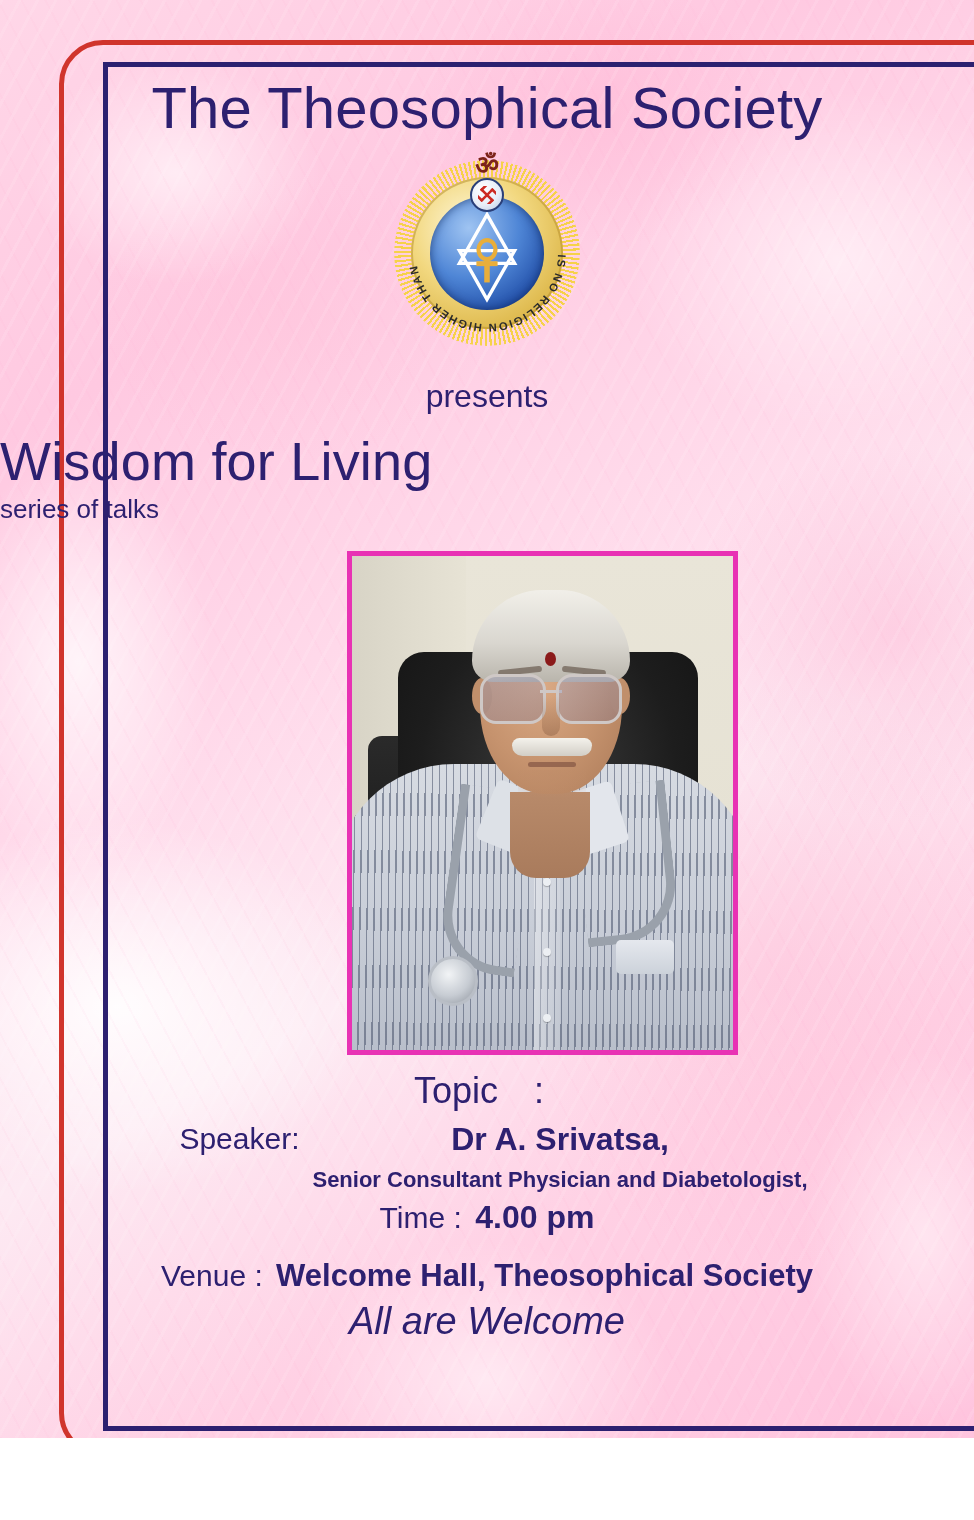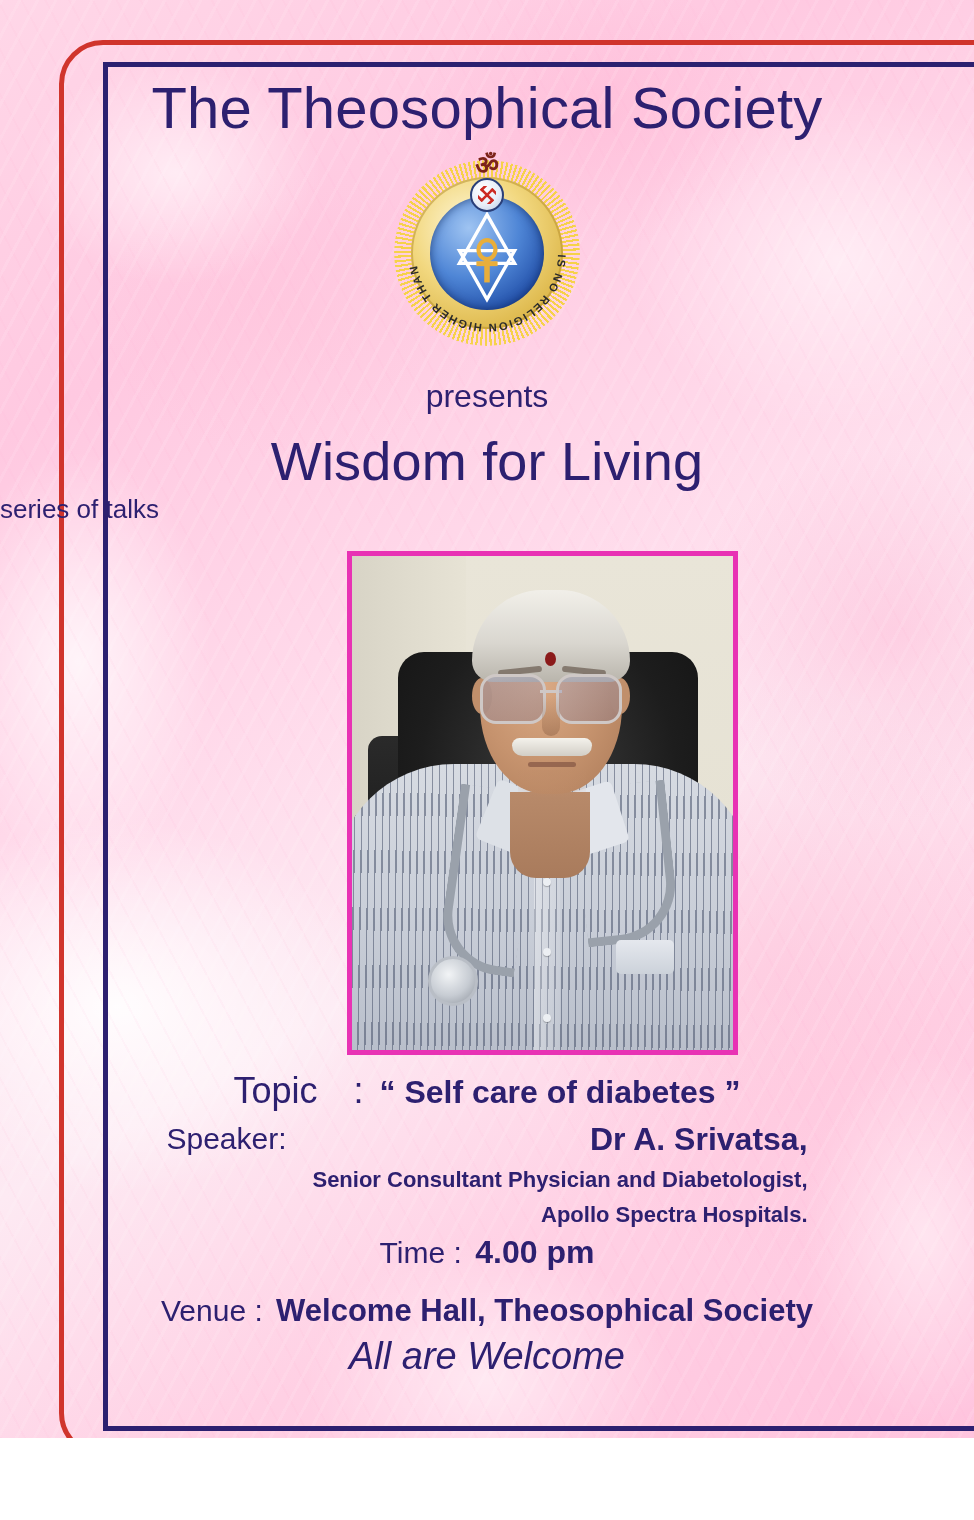--- a/index.html
+++ b/index.html
@@ -168,21 +168,21 @@
     top: 378px;
     text-align: center;
     font-size: 32px;
     color: #2d2070;
     font-weight: 400;
   }
   .series-title {
     position: absolute;
     left: 0; right: 0;
     top: 430px;
-    text-align: center;
+    text-align: left;
     font-size: 54px;
     color: #2d2070;
     font-weight: 400;
     letter-spacing: 0.2px;
   }
   .series-sub {
     position: absolute;
     left: 0; right: 0;
     top: 494px;
     text-align: left;
@@ -388,24 +388,24 @@
 
   .row-speaker {
     display: flex;
     justify-content: center;
     margin-top: 10px;
   }
   .speaker-label {
     color: #2d2070;
     font-size: 30px;
     width: 146px;
-    text-align: left;
+    text-align: center;
     white-space: nowrap;
   }
-  .speaker-col { text-align: right; }
+  .speaker-col { text-align: center; }
   .speaker-name {
     color: #2d2070;
     font-size: 32px;
     font-weight: 700;
     line-height: 1.12;
   }
   .speaker-meta {
     color: #2d2070;
     font-size: 22px;
     font-weight: 700;
@@ -534,29 +534,27 @@
       <div class="ph-mouth"></div>
       <div class="ph-chin"></div>
     </div>
   </div>
 
   <div class="details">
 
     <div class="row-topic">
       <span class="lbl topic-label">Topic</span>
       <span class="lbl topic-colon">:</span>
-      <span class="val-bold">“ Self care of diabetes ”</span>
     </div>
 
     <div class="row-speaker">
       <span class="speaker-label">Speaker:</span>
       <span class="speaker-col">
         <div class="speaker-name">Dr A. Srivatsa,</div>
         <div class="speaker-meta">Senior Consultant Physician and Diabetologist,</div>
-        <div class="speaker-meta">Apollo Spectra Hospitals.</div>
       </span>
     </div>
 
 
     <div class="row-time">
       <span class="lbl2">Time :</span>
       <span>&nbsp;</span>
       <span class="v">4.00 pm</span>
     </div>
 

